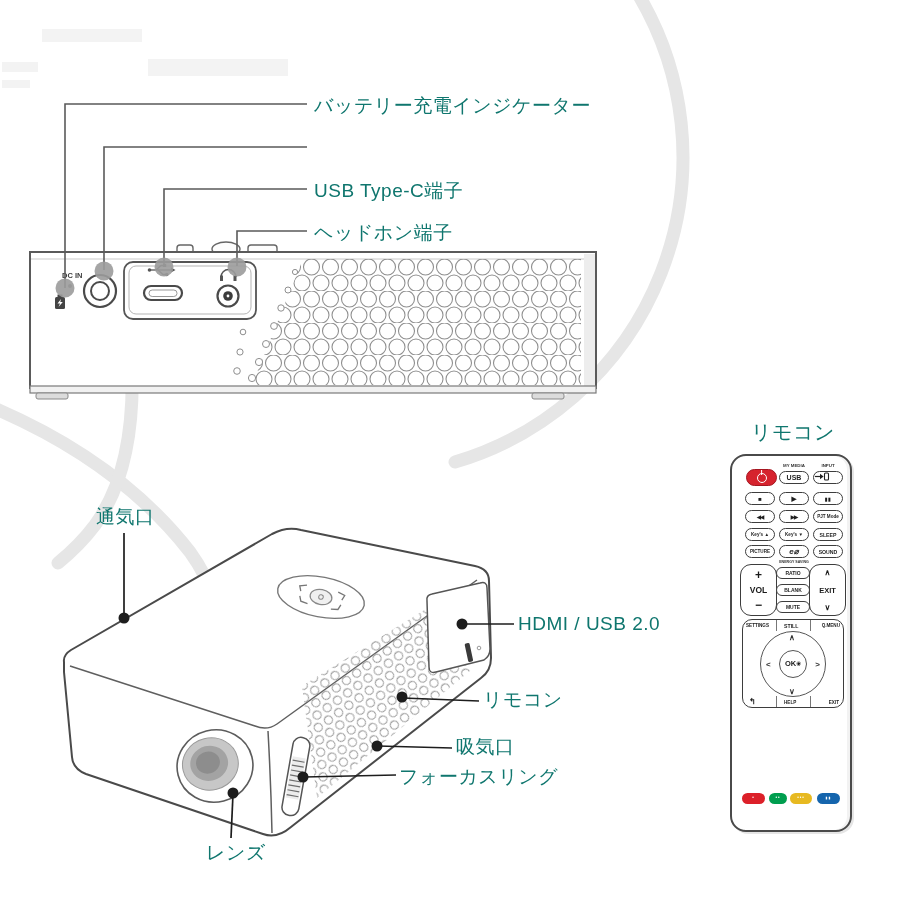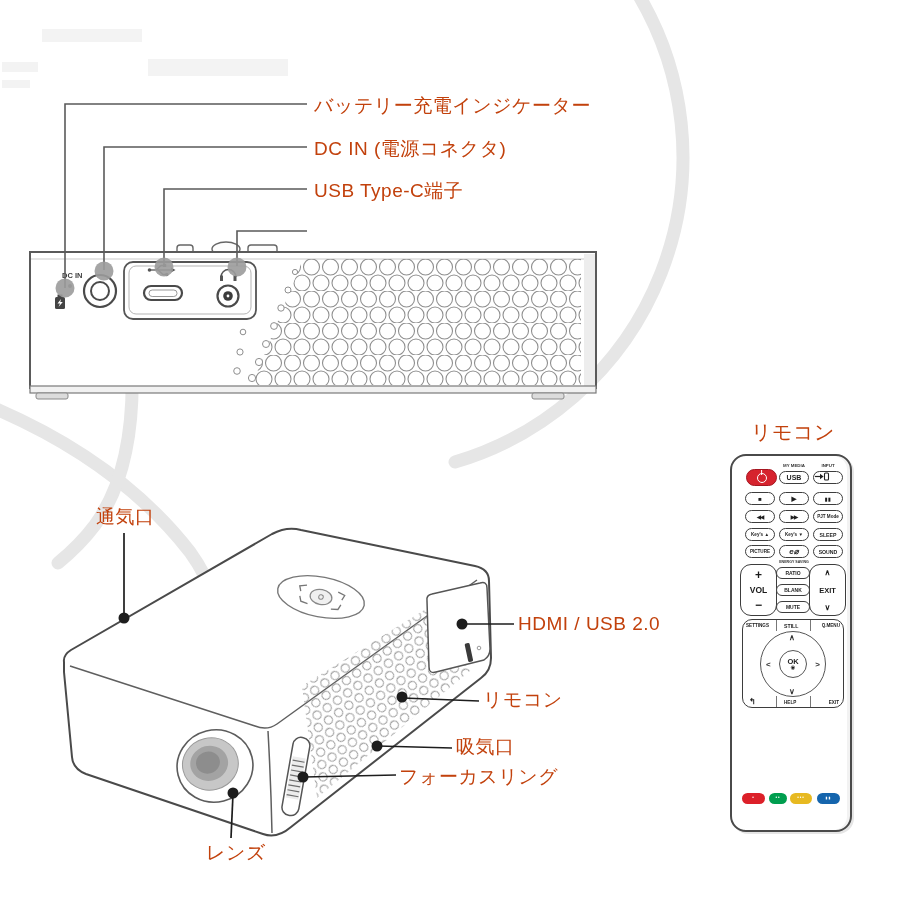--- a/index.html
+++ b/index.html
@@ -1,19 +1,19 @@
 <!DOCTYPE html>
 <html><head>
 <meta charset="utf-8">
 <style>
   html,body{margin:0;padding:0;background:#fff;}
   .stage{position:relative;width:900px;height:900px;background:#fff;overflow:hidden;
          font-family:"Liberation Sans",sans-serif;color:#1b1b1b;}
   .stage svg{position:absolute;left:0;top:0;}
-  .jp{position:absolute;font-size:19px;letter-spacing:.5px;white-space:nowrap;color:#c2410c;}
+  .jp{position:absolute;font-size:19px;letter-spacing:.5px;white-space:nowrap;color:#0f766e;}
   .remote-title{position:absolute;left:751px;top:419px;font-size:20px;}
   
   .remote{position:absolute;left:730px;top:454px;width:122px;height:378px;background:#fff;
           border:2px solid #4a4a4a;border-radius:16px;box-sizing:border-box;
           box-shadow:2px 2px 0 rgba(0,0,0,.10), inset -3px 0 0 rgba(0,0,0,.05);}
   .rbtn{position:absolute;border:1.2px solid #3d3d3d;border-radius:8px;background:#fff;
         display:flex;align-items:center;justify-content:center;color:#1e1e1e;
         font-weight:bold;font-size:6.5px;box-sizing:border-box;white-space:nowrap;}
   .tiny{position:absolute;font-size:4.4px;font-weight:bold;color:#333;text-align:center;white-space:nowrap;}
   .pwr-btn{left:14px;top:13px;width:31px;height:17px;background:#d6232e;border-color:#a51620;border-radius:10px;}
@@ -21,21 +21,21 @@
   .pwr::after{content:"";position:absolute;left:50%;top:-3.5px;transform:translateX(-50%);
               width:1.8px;height:5px;background:#fff;}
   .tall{position:absolute;border:1.3px solid #3d3d3d;border-radius:11px;background:#fff;
         display:flex;flex-direction:column;align-items:center;justify-content:space-between;
         padding:3px 0;box-sizing:border-box;font-weight:bold;}
   .nav{position:absolute;left:10px;top:163px;width:102px;height:89px;border:1.3px solid #3d3d3d;
        border-radius:10px;box-sizing:border-box;background:#fff;}
   .nav .circ{position:absolute;left:17px;top:11px;width:66px;height:66px;border:1.2px solid #555;
              border-radius:50%;box-sizing:border-box;}
   .nav .ok{position:absolute;left:36px;top:30px;width:28px;height:28px;border:1.2px solid #555;
-           border-radius:50%;box-sizing:border-box;display:flex;flex-direction:column;
+           border-radius:50%;box-sizing:border-box;display:flex;flex-direction:row;
            align-items:center;justify-content:center;line-height:1;}
   .nav .sep{position:absolute;width:1px;background:#777;}
   .navlab{position:absolute;font-size:4.6px;font-weight:bold;color:#222;white-space:nowrap;}
   .arrow{position:absolute;font-size:8px;font-weight:bold;color:#333;line-height:1;}
   .cbtn{position:absolute;top:337px;height:11px;border-radius:6px;display:flex;align-items:center;
         justify-content:center;color:#fff;font-size:4.5px;letter-spacing:1px;line-height:1;}
 </style>
 </head>
 <body>
 
@@ -228,22 +228,22 @@
         <circle cx="462" cy="624" r="5.5"></circle>
         <circle cx="402" cy="697" r="5.5"></circle>
         <circle cx="377" cy="746" r="5.5"></circle>
         <circle cx="303" cy="777" r="5.5"></circle>
         <circle cx="233" cy="793" r="5.5"></circle>
       </g>
     </g>
   </svg>
 
   <div class="jp" style="left:314px;top:93px;">バッテリー充電インジケーター</div>
-  <div class="jp" style="left:314px;top:136px;">DC IN (電源コネクタ)</div>
   <div class="jp" style="left:314px;top:178px;">USB Type-C端子</div>
+  <div class="jp" style="left:314px;top:220px;">ヘッドホン端子</div>
 
   <div class="jp" style="left:96px;top:504px;">通気口</div>
   <div class="jp" style="left:518px;top:613px;">HDMI / USB 2.0</div>
   <div class="jp" style="left:483px;top:687px;">リモコン</div>
   <div class="jp" style="left:456px;top:734px;">吸気口</div>
   <div class="jp" style="left:399px;top:764px;">フォーカスリング</div>
   <div class="jp" style="left:206px;top:840px;">レンズ</div>
 
   <div class="remote-title jp">リモコン</div>
 

